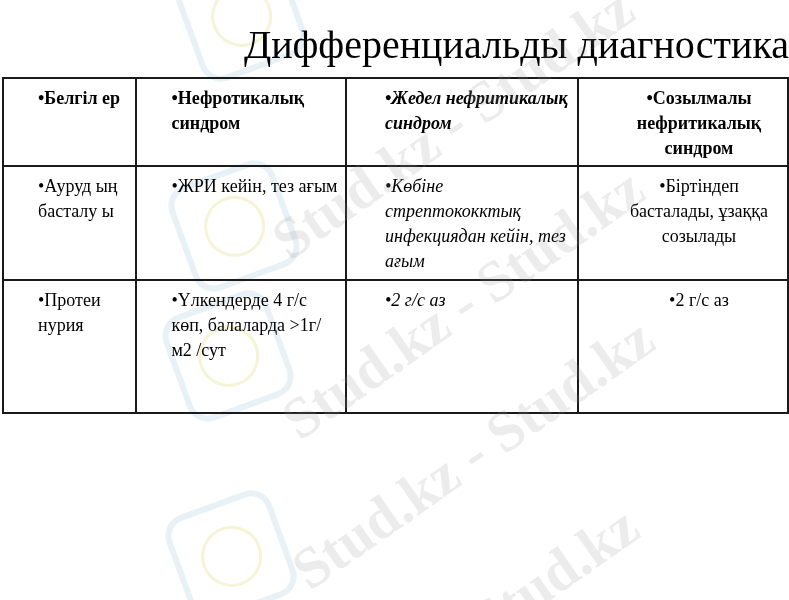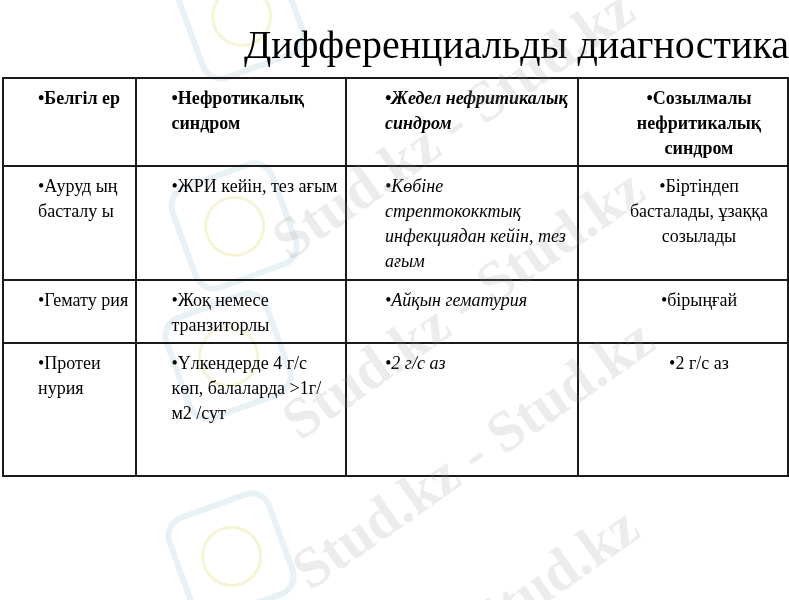--- a/index.html
+++ b/index.html
@@ -48,26 +48,20 @@
     <td class="c1">•Нефротикалық синдром</td>
     <td class="c2">•Жедел нефритикалық синдром</td>
     <td class="c3">•Созылмалы нефритикалық синдром</td>
   </tr>
   <tr class="r1">
     <td class="c0">•Ауруд ың басталу ы</td>
     <td class="c1">•ЖРИ кейін, тез ағым</td>
     <td class="c2">•Көбіне стрептококктық инфекциядан кейін, тез ағым</td>
     <td class="c3">•Біртіндеп басталады, ұзаққа созылады</td>
   </tr>
-  <tr class="r4">
-    <td class="c0">•Гемату рия</td>
-    <td class="c1">•Жоқ немесе транзиторлы</td>
-    <td class="c2">•Айқын гематурия</td>
-    <td class="c3">•бірыңғай</td>
-  </tr>
   <tr class="r5">
     <td class="c0">•Протеи нурия</td>
     <td class="c1">•Үлкендерде 4 г/с көп, балаларда &gt;1г/м2 /сут</td>
     <td class="c2">•2 г/с аз</td>
     <td class="c3">•2 г/с аз</td>
   </tr>
 </tbody>
   </table>
 
 <div class="wm" style="left:240px;top:90px;">Stud.kz - Stud.kz</div>

